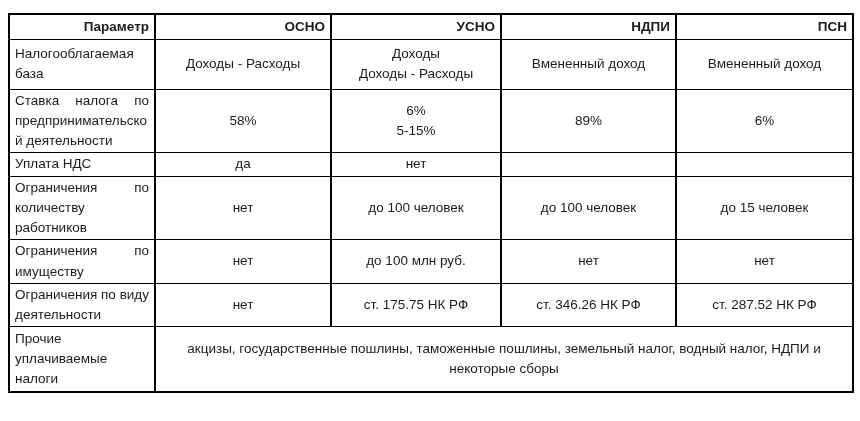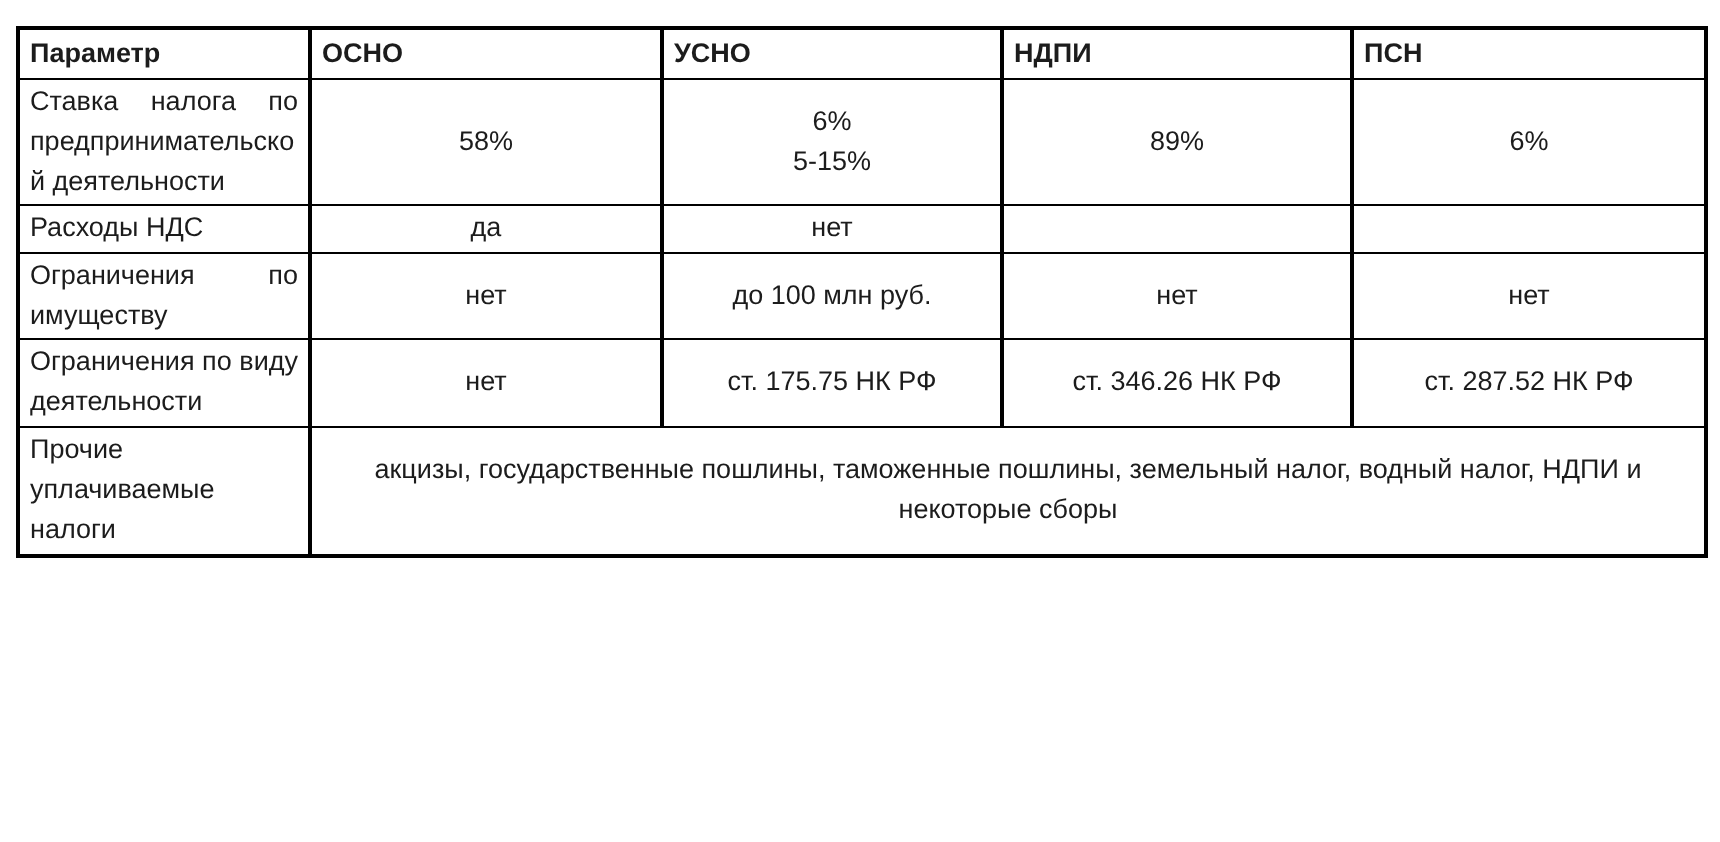--- a/index.html
+++ b/index.html
@@ -31,21 +31,21 @@
   table.tax-table td {
     border: 1.5px solid #000000;
     border-left-width: 2px;
     border-right-width: 2px;
     padding: 1px 5px;
     vertical-align: middle;
     overflow: hidden;
   }
   table.tax-table th {
     font-weight: bold;
-    text-align: left;
+    text-align: right;
     white-space: nowrap;
   }
   td.param {
     text-align: justify;
     overflow-wrap: break-word;
     word-break: break-word;
   }
   td.c {
     text-align: center;
     white-space: pre-line;
@@ -75,34 +75,49 @@
     <thead>
       <tr class="rh">
         <th>Параметр</th>
         <th>ОСНО</th>
         <th>УСНО</th>
         <th>НДПИ</th>
         <th>ПСН</th>
       </tr>
     </thead>
     <tbody>
+      <tr class="r1">
+        <td class="param">Налогооблагаемая база</td>
+        <td class="c">Доходы - Расходы</td>
+        <td class="c">Доходы
+Доходы - Расходы</td>
+        <td class="c">Вмененный доход</td>
+        <td class="c">Вмененный доход</td>
+      </tr>
       <tr class="r2">
         <td class="param">Ставка налога по предпринимательской деятельности</td>
         <td class="c">58%</td>
         <td class="c">6%
 5-15%</td>
         <td class="c">89%</td>
         <td class="c">6%</td>
       </tr>
       <tr class="r4">
-        <td class="param">Расходы НДС</td>
+        <td class="param">Уплата НДС</td>
         <td class="c">да</td>
         <td class="c">нет</td>
         <td class="c"></td>
         <td class="c"></td>
+      </tr>
+      <tr class="r5">
+        <td class="param">Ограничения по количеству работников</td>
+        <td class="c">нет</td>
+        <td class="c">до 100 человек</td>
+        <td class="c">до 100 человек</td>
+        <td class="c">до 15 человек</td>
       </tr>
       <tr class="r6">
         <td class="param">Ограничения по имуществу</td>
         <td class="c">нет</td>
         <td class="c">до 100 млн  руб.</td>
         <td class="c">нет</td>
         <td class="c">нет</td>
       </tr>
       <tr class="r7">
         <td class="param">Ограничения по виду деятельности</td>

